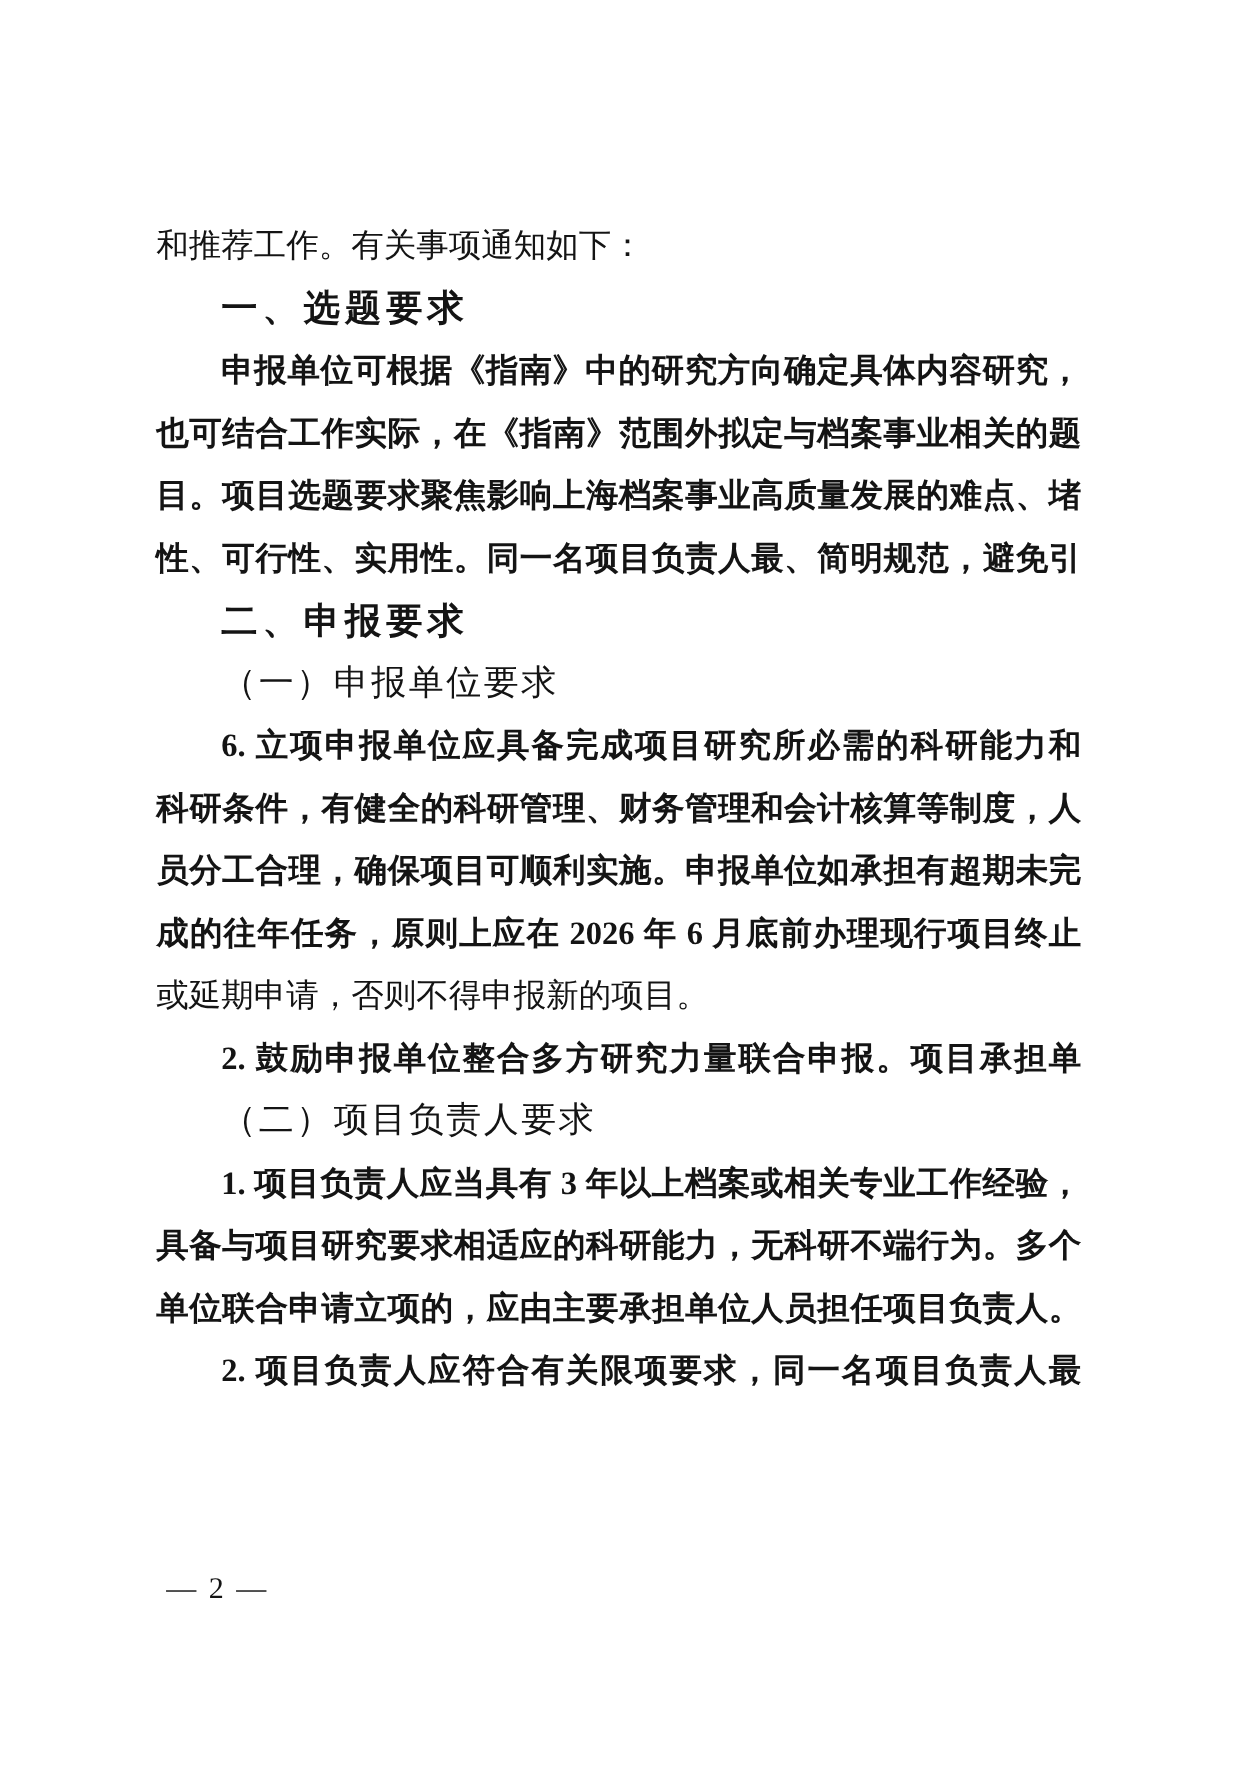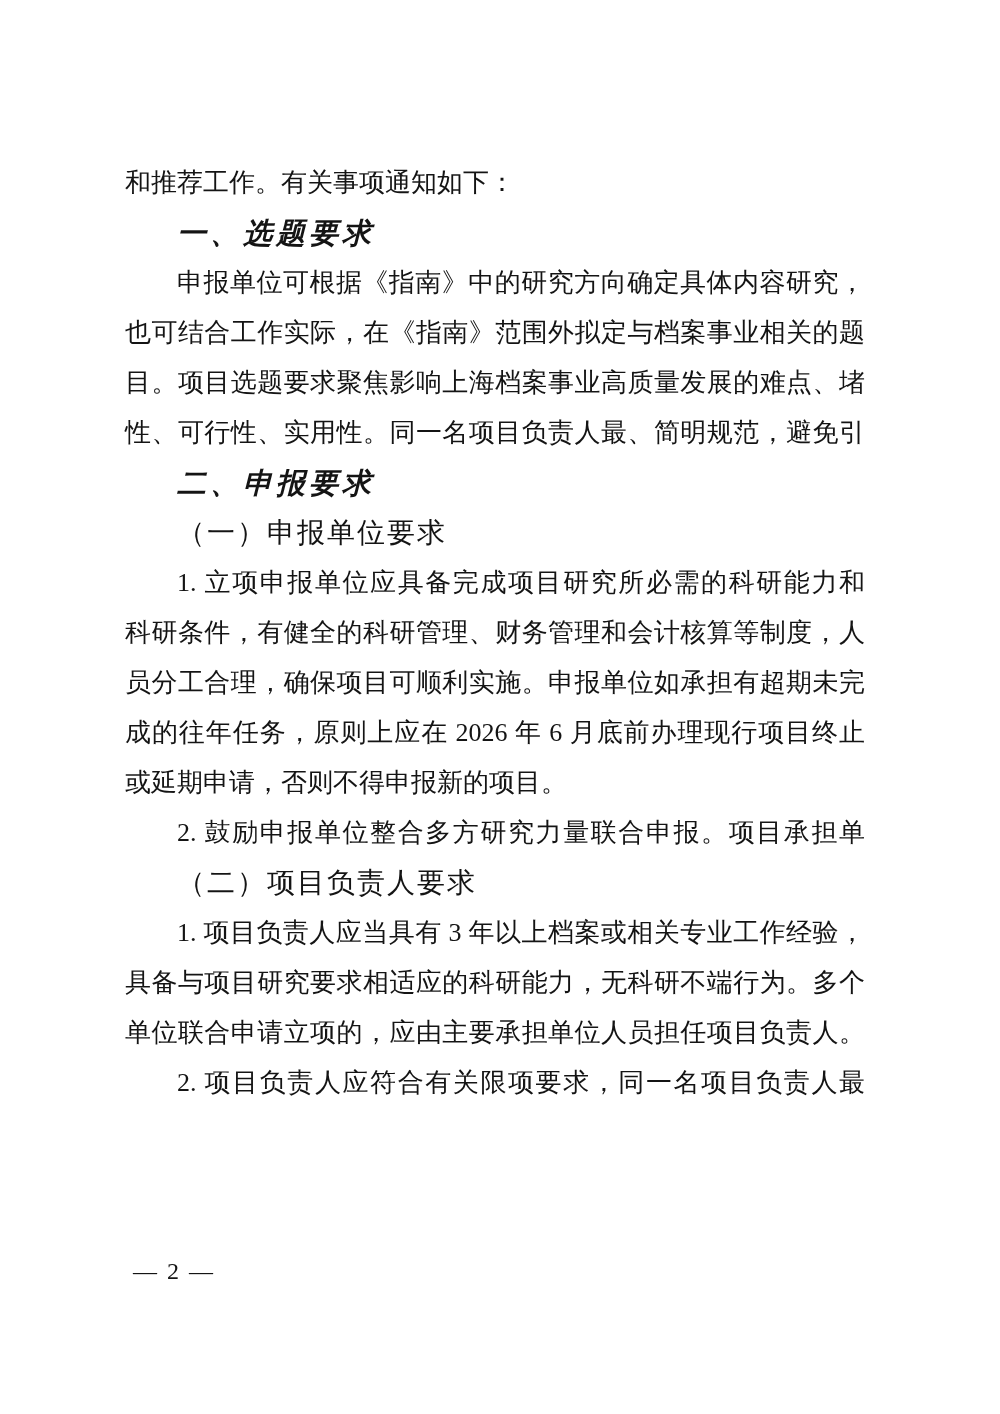--- a/index.html
+++ b/index.html
@@ -8,42 +8,42 @@
     position: relative;
     width: 1000px;
     height: 1414px;
     background: #ffffff;
     color: #141414;
     overflow: hidden;
   }
   .content {
     position: absolute;
     left: 125px;
-    top: 158px;
+    top: 172px;
     width: 740px;
   }
   .line {
     height: 50px;
     line-height: 50px;
     font-size: 26px;
     font-family: "Liberation Serif", "DejaVu Serif", serif;
     color: #141414;
   }
   .indent { padding-left: 52px; }
   .fill {
     text-align: justify;
     text-align-last: justify;
     text-justify: inter-character;
+    font-weight: bold;
   }
   .h1 {
     font-family: "Liberation Sans", "DejaVu Sans", sans-serif;
     font-weight: 700;
     font-size: 29px;
     letter-spacing: 4px;
-    font-style: italic;
   }
   .h2 {
     font-size: 28px;
     font-weight: 500;
     letter-spacing: 2px;
   }
   .pagenum {
     position: absolute;
     left: 133px;
     top: 1250px;
@@ -61,21 +61,21 @@
 <div class="page">
   <div class="content">
     <div class="line">和推荐工作。有关事项通知如下：</div>
     <div class="line h1 indent">一、选题要求</div>
     <div class="line indent fill">申报单位可根据《指南》中的研究方向确定具体内容研究，</div>
     <div class="line fill">也可结合工作实际，在《指南》范围外拟定与档案事业相关的题</div>
     <div class="line fill">目。项目选题要求聚焦影响上海档案事业高质量发展的难点、堵</div>
     <div class="line fill">性、可行性、实用性。同一名项目负责人最、简明规范，避免引</div>
     <div class="line h1 indent">二、申报要求</div>
     <div class="line h2 indent">（一）申报单位要求</div>
-    <div class="line indent fill">1. 立项申报单位应具备完成项目研究所必需的科研能力和</div>
+    <div class="line indent fill">6. 立项申报单位应具备完成项目研究所必需的科研能力和</div>
     <div class="line fill">科研条件，有健全的科研管理、财务管理和会计核算等制度，人</div>
     <div class="line fill">员分工合理，确保项目可顺利实施。申报单位如承担有超期未完</div>
     <div class="line fill">成的往年任务，原则上应在 2026 年 6 月底前办理现行项目终止</div>
     <div class="line">或延期申请，否则不得申报新的项目。</div>
     <div class="line indent fill">2. 鼓励申报单位整合多方研究力量联合申报。项目承担单</div>
     <div class="line h2 indent">（二）项目负责人要求</div>
     <div class="line indent fill">1. 项目负责人应当具有 3 年以上档案或相关专业工作经验，</div>
     <div class="line fill">具备与项目研究要求相适应的科研能力，无科研不端行为。多个</div>
     <div class="line fill">单位联合申请立项的，应由主要承担单位人员担任项目负责人。</div>
     <div class="line indent fill">2. 项目负责人应符合有关限项要求，同一名项目负责人最</div>

